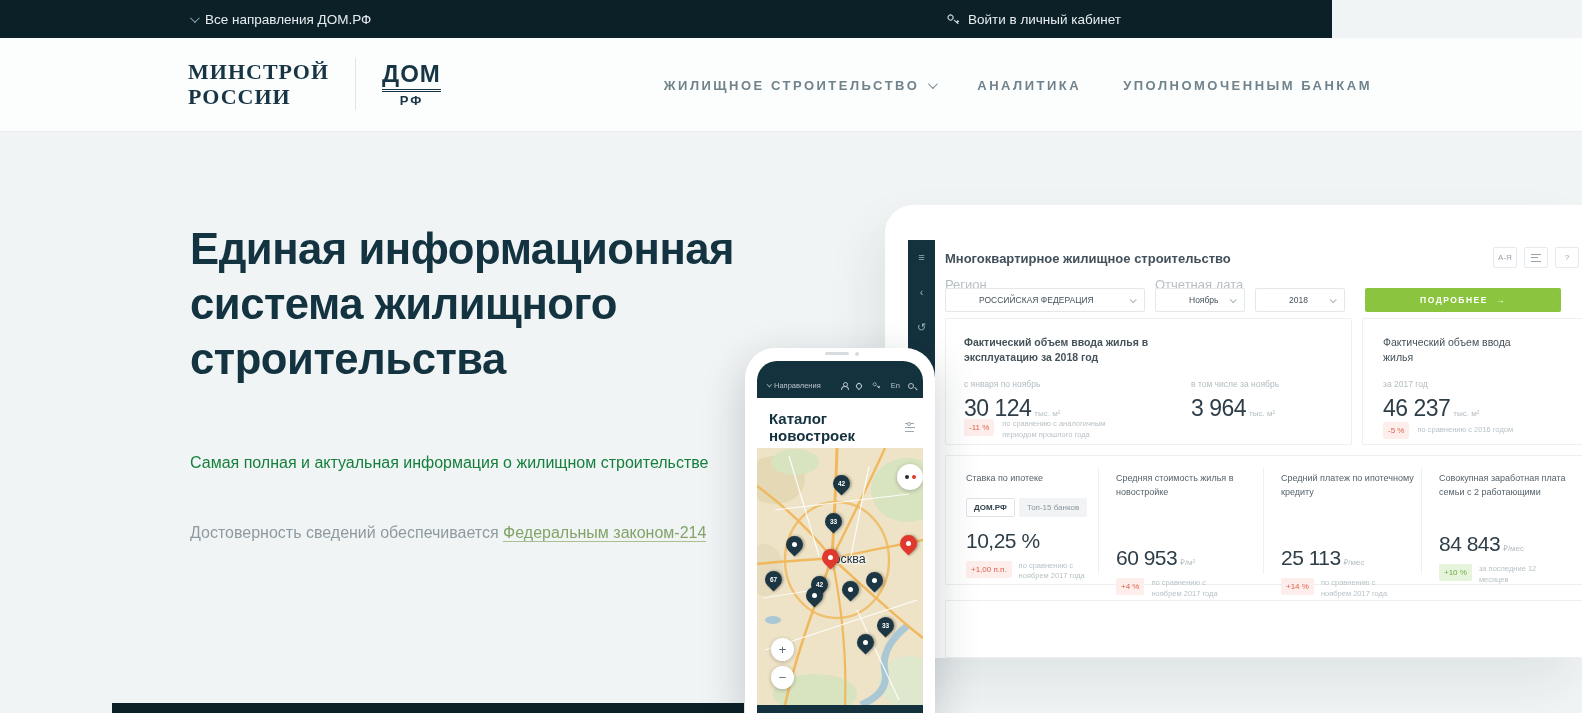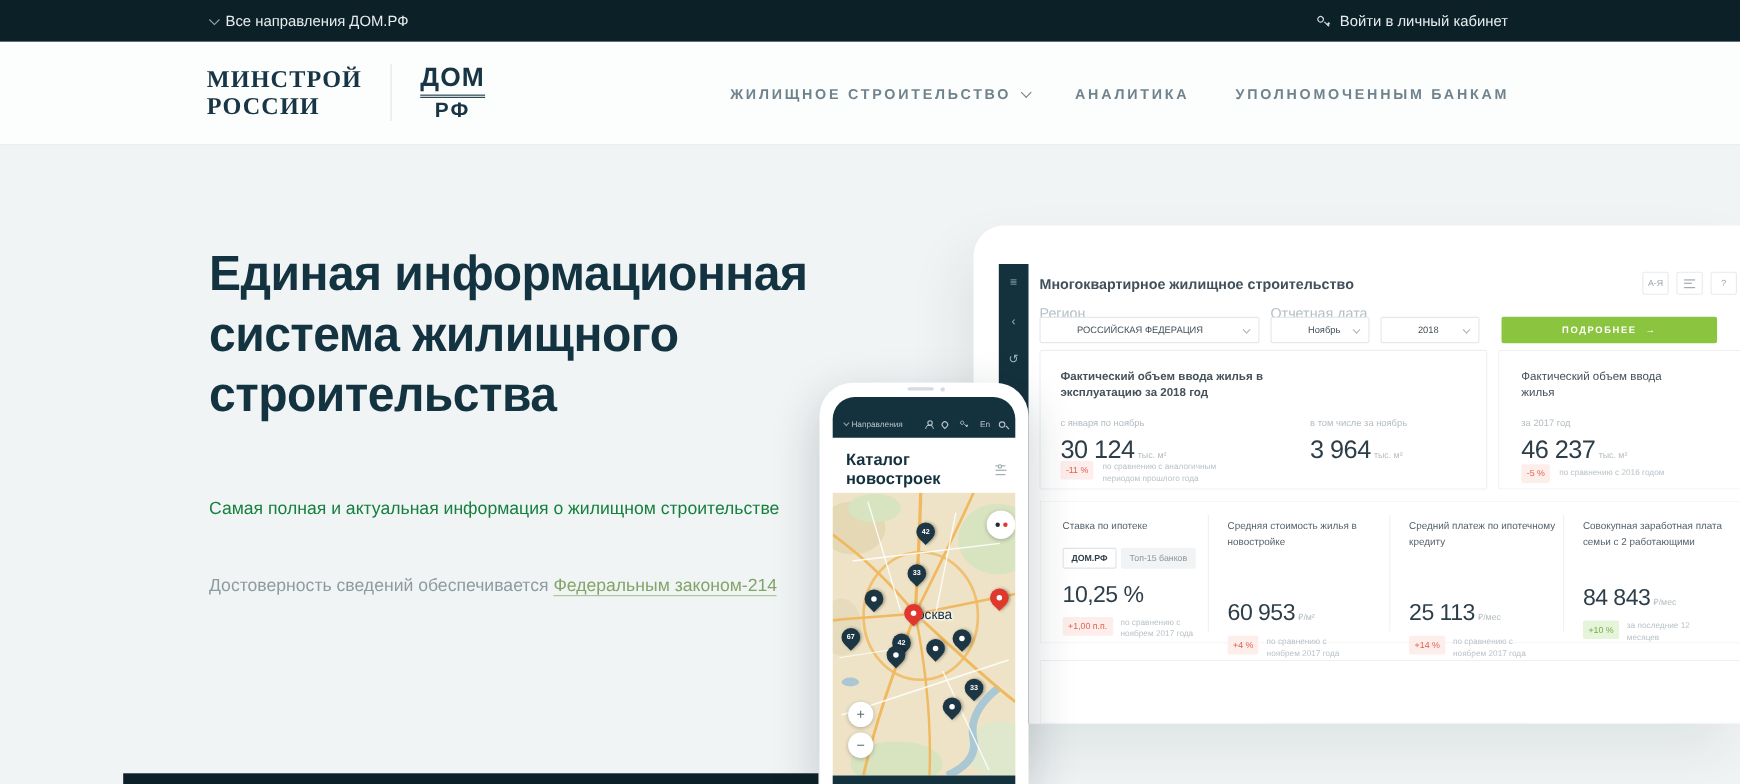--- a/index.html
+++ b/index.html
@@ -1,41 +1,41 @@
 <!DOCTYPE html>
 <html lang="ru"><head>
 <meta charset="utf-8">
 <style>
   * { margin:0; padding:0; box-sizing:border-box; }
   html,body { width:1582px; height:713px; }
   body { font-family:"Liberation Sans", sans-serif; background:#f1f4f5; }
   .page { position:relative; width:1582px; height:713px; overflow:hidden; background:#f1f4f5; }
 
   
-  .topbar { position:absolute; left:0; top:0; width:1582px; height:38px; background:#0c2027;
+  .topbar { position:absolute; left:0; top:0; width:1332px; height:38px; background:#0c2027;
             display:flex; align-items:center; justify-content:space-between; padding:0 211px 0 190px; }
   .topbar-item { display:flex; align-items:center; gap:8px; color:#e7edef; font-size:13.5px; cursor:pointer; }
   .chev { width:7px; height:7px; border-right:1.6px solid #8ea3ab; border-bottom:1.6px solid #8ea3ab;
           transform:rotate(45deg) translateY(-2px); display:inline-block; }
   .key-icon { width:13px; height:13px; position:relative; display:inline-block; transform:rotate(-48deg); }
   .key-icon i { position:absolute; top:0; left:3px; width:6px; height:6px; border:1.5px solid #cfd8dc; border-radius:50%; }
   .key-icon b { position:absolute; top:7px; left:5.7px; width:1.5px; height:6px; background:#cfd8dc; }
   .key-icon b::after { content:""; position:absolute; left:0; top:3px; width:3.5px; height:1.5px; background:#cfd8dc; }
 
   
   .header { position:absolute; left:0; top:38px; width:1582px; height:94px; background:#fcfdfd;
             border-bottom:1px solid #e9edef; }
   .logo-block { position:absolute; left:188px; top:20px; display:flex; align-items:center; gap:26px; }
   .ministry { font-family:"Liberation Serif", serif; font-weight:bold; color:#173544;
               font-size:22px; line-height:1.15; letter-spacing:1px; }
   .logo-divider { width:1px; height:52px; background:#dfe4e6; }
   .domrf { display:flex; flex-direction:column; align-items:center; color:#173544; font-weight:bold;
            border:0; line-height:1; }
   .domrf .d1 { font-size:24px; letter-spacing:1px; border-bottom:3px double #173544; padding-bottom:3px; }
-  .domrf .d2 { font-size:19px; letter-spacing:2px; margin-top:2px; }
+  .domrf .d2 { font-size:13px; letter-spacing:2px; margin-top:2px; }
   .main-nav { position:absolute; right:210px; top:0; height:94px; display:flex; align-items:center; gap:42px; }
   .nav-item { display:flex; align-items:center; gap:9px; color:#70838c; font-size:13px; letter-spacing:2.5px;
               font-weight:bold; cursor:pointer; }
   .nav-item .chev { border-color:#70838c; }
 
   
   .hero-title { position:absolute; left:190px; top:222px; font-size:45px; font-weight:bold; color:#143340;
                 line-height:1.22; letter-spacing:-0.5px; transform:scaleX(.97); transform-origin:left top; }
   .hero-sub { position:absolute; left:190px; top:449px; font-size:16px; color:#15803d; line-height:1.7; }
   .hero-law { position:absolute; left:190px; top:524px; font-size:16px; color:#8d9ba1; }

